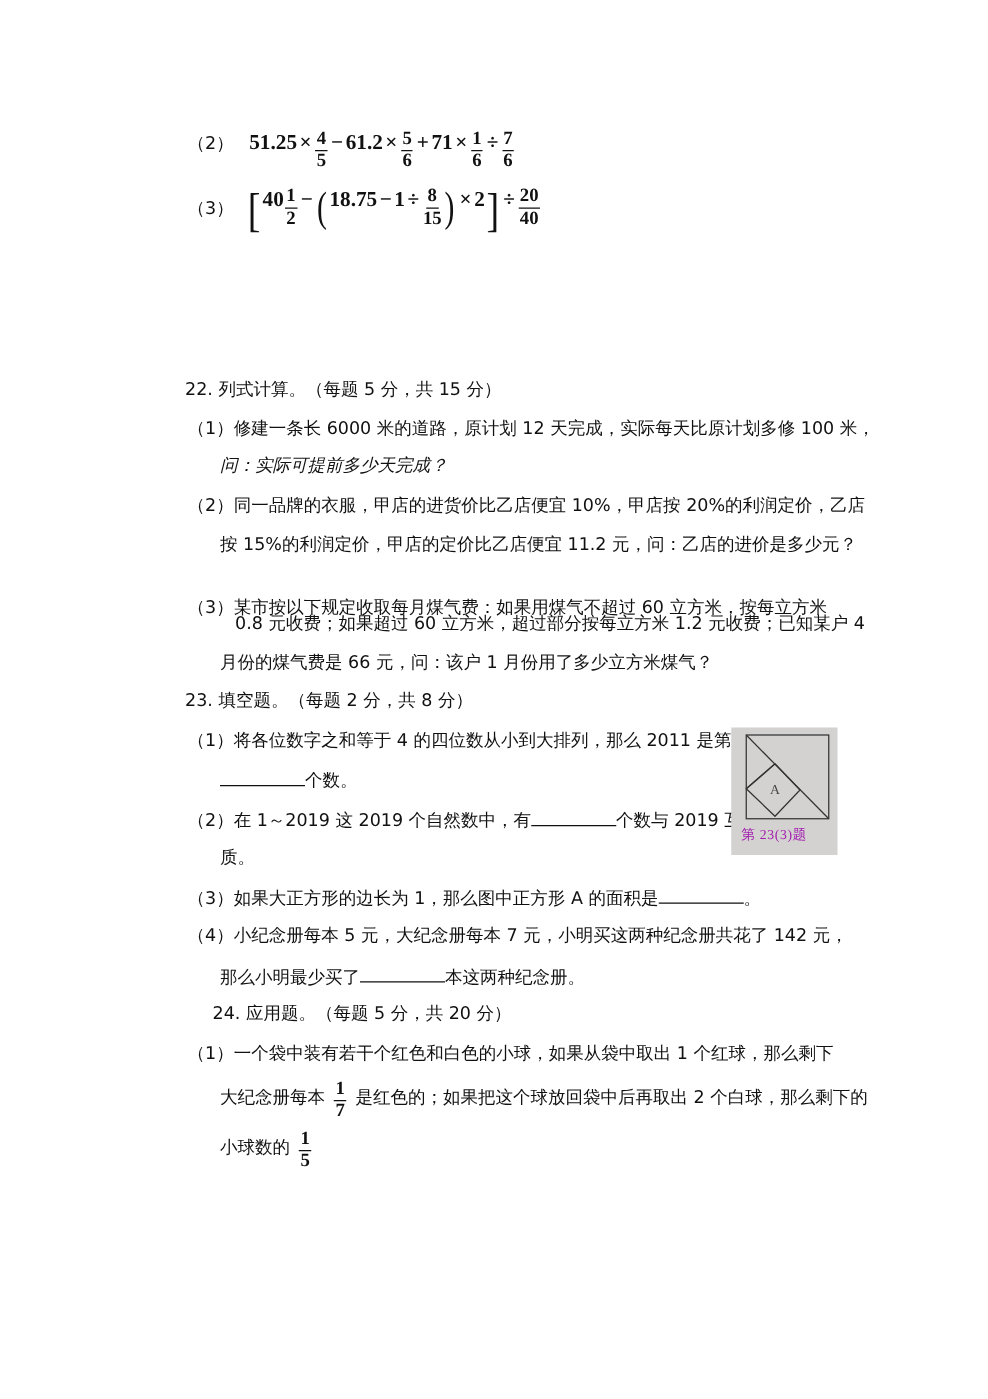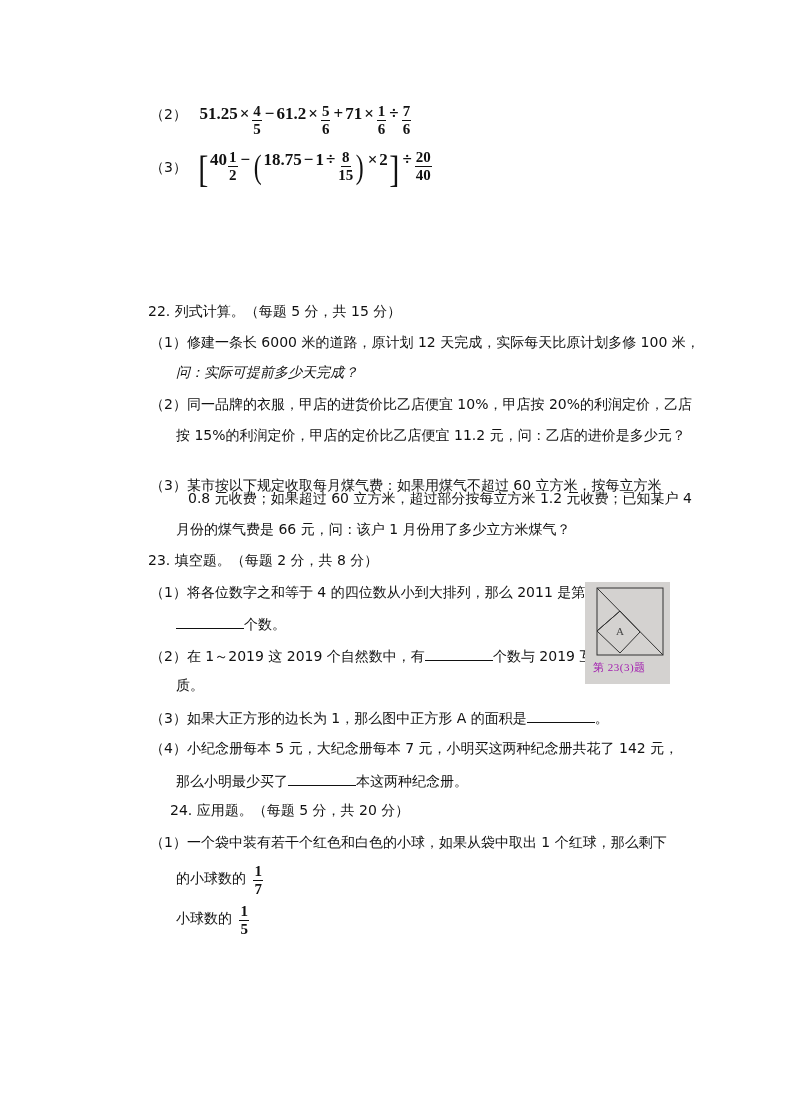--- a/index.html
+++ b/index.html
@@ -134,25 +134,26 @@
 
 <div class="abs" style="left:150px; top:740px;">（4）小纪念册每本 5 元，大纪念册每本 7 元，小明买这两种纪念册共花了 142 元，</div>
 <div class="abs" style="left:176px; top:771px;">
   <span>那么小明最少买了</span><span class="blank"></span><span>本这两种纪念册。</span>
 </div>
 
 <div class="abs" style="left:148px; top:802px;margin-left:22px;">24. 应用题。（每题 5 分，共 20 分）</div>
 
 <div class="abs" style="left:150px; top:834px;">（1）一个袋中装有若干个红色和白色的小球，如果从袋中取出 1 个红球，那么剩下</div>
 <div class="abs" style="left:176px; top:862px;">
-  <span>的小球数的</span>
+  <span>大纪念册每本</span>
   <span class="tfrac">
       <span class="num">1</span>
       <span class="den">7</span>
     </span>
+  <span>是红色的；如果把这个球放回袋中后再取出 2 个白球，那么剩下的</span>
 </div>
 <div class="abs" style="left:176px; top:902px;">
   <span>小球数的</span>
   <span class="tfrac">
       <span class="num">1</span>
       <span class="den">5</span>
     </span>
 </div>
 
 </body></html>

